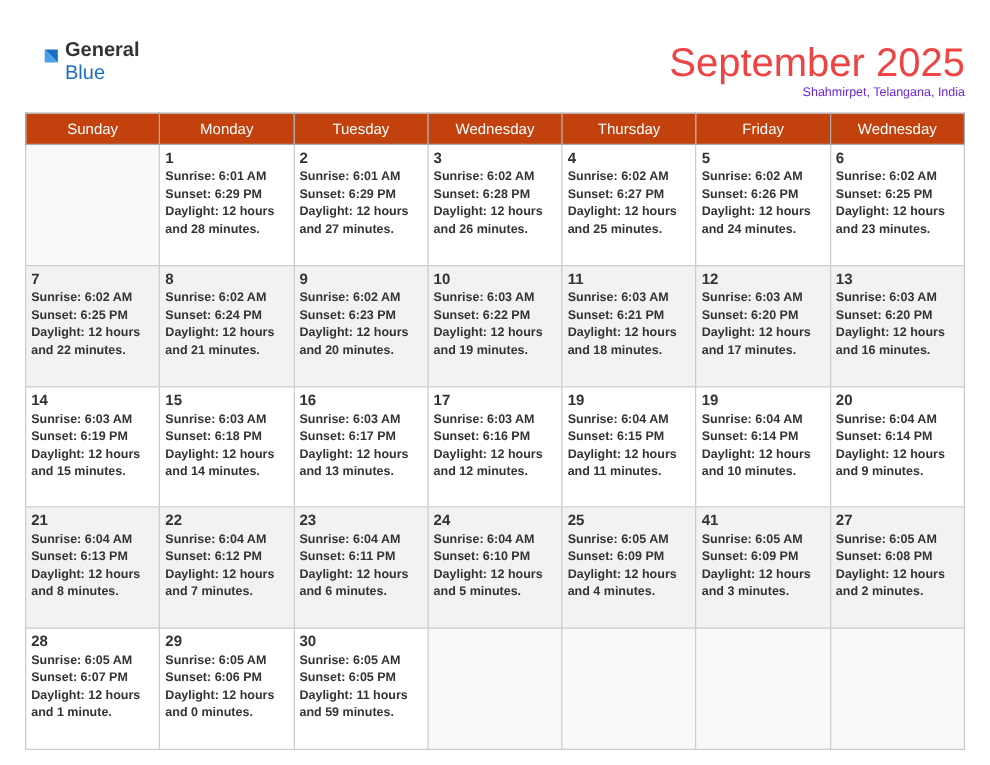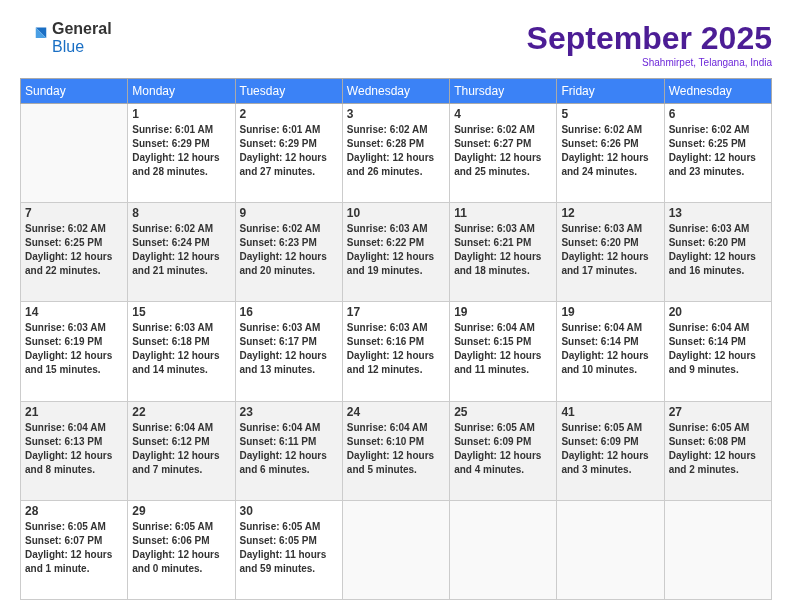--- a/index.html
+++ b/index.html
@@ -6,21 +6,21 @@
     body {
       font-family: Arial, sans-serif;
       background: #fff;
       width: 792px;
       height: 612px;
       overflow: hidden;
     }
     .page {
       width: 792px;
       height: 612px;
-      padding: 20px 20px 12px 20px;
+      padding: 32px 20px 12px 20px;
       display: flex;
       flex-direction: column;
     }
     .header {
       display: flex;
       align-items: flex-start;
       justify-content: space-between;
       margin-bottom: 10px;
     }
     .logo {
@@ -30,39 +30,39 @@
     }
     .logo-icon {
       width: 28px;
       height: 28px;
     }
     .title-block {
       text-align: right;
     }
     .month-title {
       font-size: 32px;
-      font-weight: bold;
-      color: #4c1d95;
+      font-weight: normal;
+      color: #ef4444;
     }
     .subtitle {
       font-size: 10px;
       color: #6d28d9;
     }
     .calendar-table {
       width: 100%;
       border-collapse: collapse;
       flex: 1;
       table-layout: fixed;
     }
     .calendar-table th {
-      background: #3b82f6;
+      background: #c2410c;
       color: #fff;
       font-size: 12px;
       padding: 5px 4px;
-      text-align: left;
+      text-align: center;
       border: 1px solid #aaa;
       font-weight: normal;
       margin-top: 16px;
     }
     .calendar-table td {
       border: 1px solid #ccc;
       vertical-align: top;
       padding: 3px 4px;
       font-size: 9.5px;
       color: #333;

